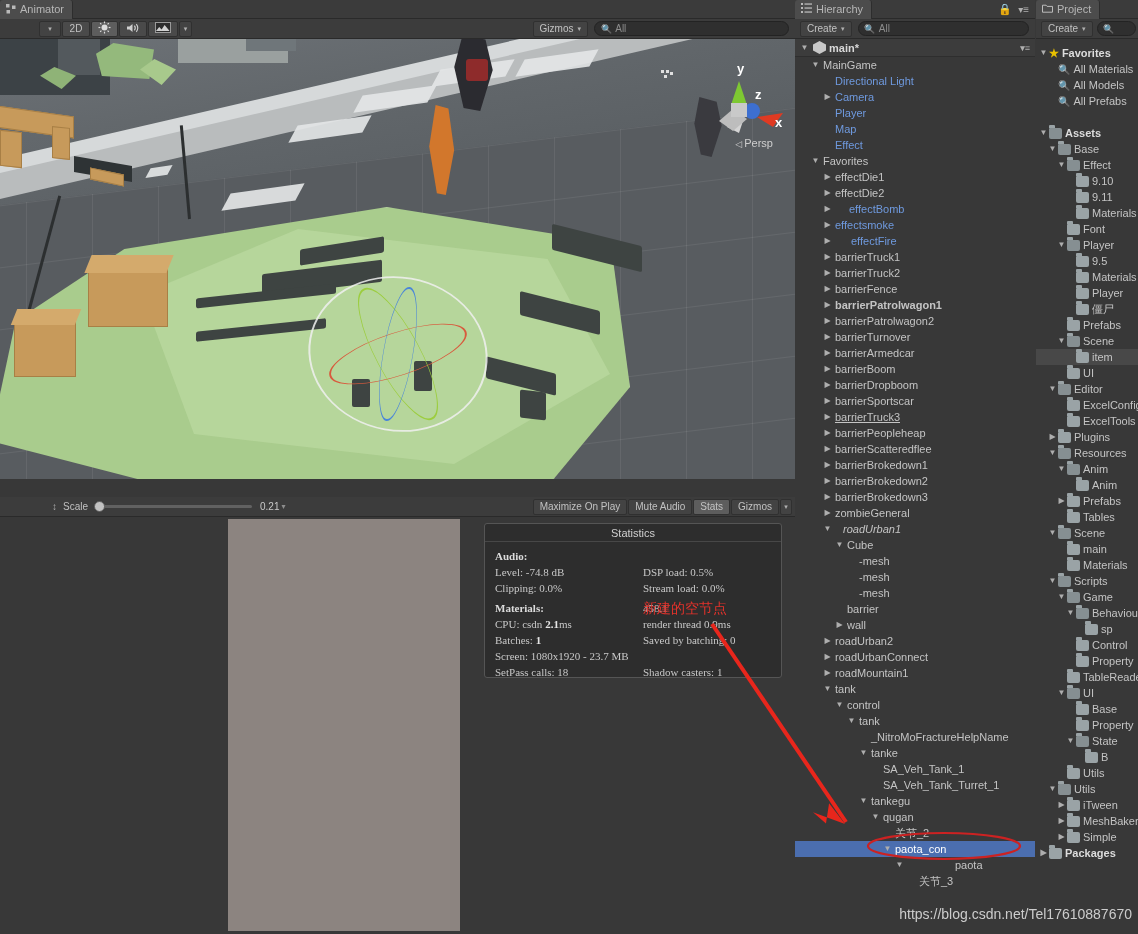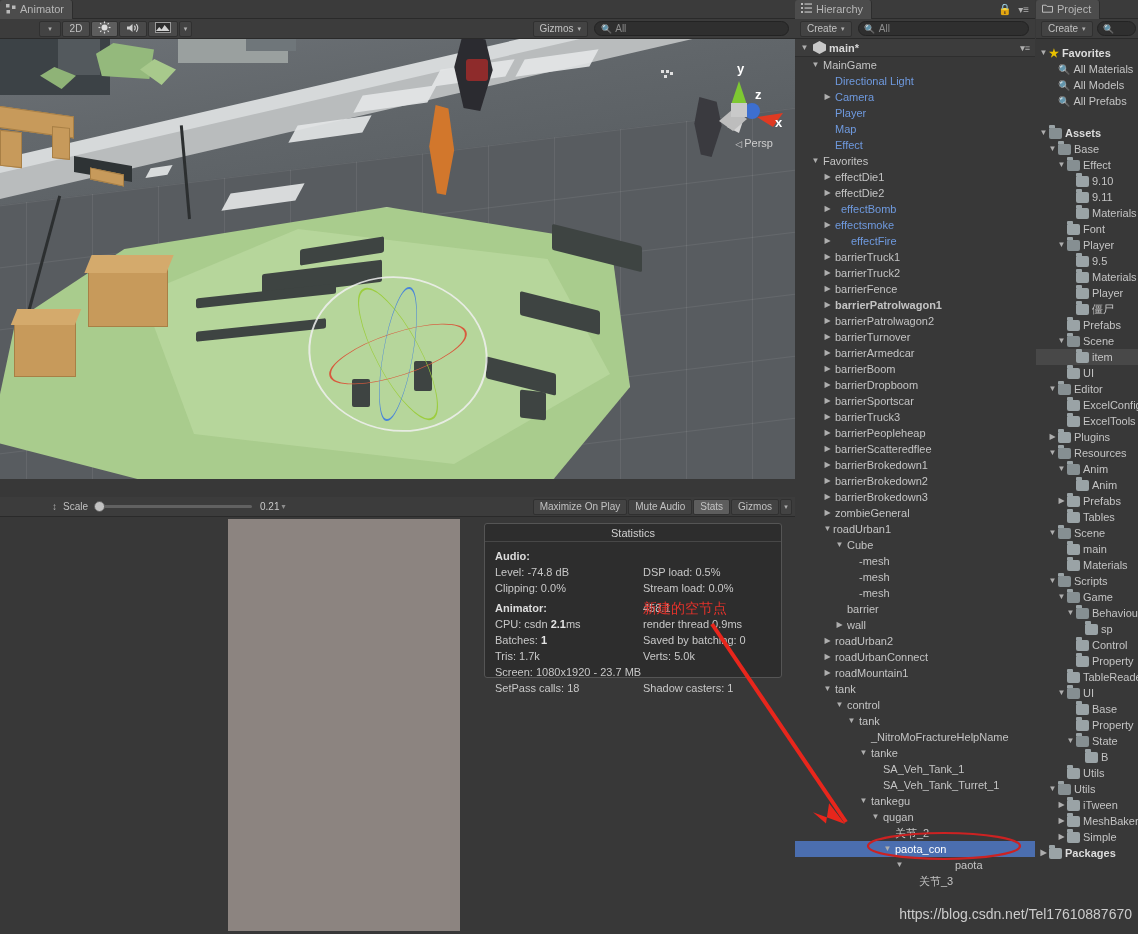--- a/index.html
+++ b/index.html
@@ -136,21 +136,21 @@
 
   #stats {
     position:absolute; left:484px; top:523px; width:298px; height:155px;
     background:#2d2d2d; border:1px solid #555; border-radius:3px;
     color:#c8c8c8; font-size:11px;
   }
   #stats .st-title {
     text-align:center; padding:3px 0 2px; font-size:11px; color:#cfcfcf;
     border-bottom:1px solid #474747;
   }
-  #stats .st-body { padding:6px 10px; line-height:16px; }
+  #stats .st-body { padding:6px 10px; line-height:16px;font-family:Liberation Serif, serif; }
   .st-h { font-weight:bold; color:#dcdcdc; }
   .st-row { display:flex; }
   .st-col1 { width:148px; }
   .b { font-weight:bold; color:#e4e4e4; }
 
   
   #hier-panel { left:795px; top:0; width:240px; height:934px; background:#383838; }
   #hier-tree {
     position:absolute; left:0; top:57px; width:240px; height:877px;
     overflow:hidden;
@@ -425,34 +425,30 @@
     <div class="st-h">Audio:</div>
     <div class="st-row">
       <span class="st-col1">Level: -74.8 dB</span>
       <span>DSP load: 0.5%</span>
     </div>
     <div class="st-row">
       <span class="st-col1">Clipping: 0.0%</span>
       <span>Stream load: 0.0%</span>
     </div>
     <div class="st-row" style="margin-top:4px;">
-      <span class="st-h st-col1">Animator:</span>
+      <span class="st-h st-col1">Materials:</span>
       <span>458.1</span>
     </div>
     <div class="st-row">
       <span class="st-col1"><span>CPU: csdn</span> <span class="b">2.1</span><span>ms</span></span>
       <span>render thread 0.9ms</span>
     </div>
     <div class="st-row">
       <span class="st-col1"><span>Batches:</span> <span class="b">1</span></span>
       <span>Saved by batching: 0</span>
-    </div>
-    <div class="st-row">
-      <span class="st-col1">Tris: 1.7k</span>
-      <span>Verts: 5.0k</span>
     </div>
     <div class="st-row">
       <span>Screen: 1080x1920 - 23.7 MB</span>
     </div>
     <div class="st-row">
       <span class="st-col1">SetPass calls: 18</span>
       <span>Shadow casters: 1</span>
     </div>
   </div>
 </div>
@@ -529,21 +525,21 @@
         <div class="row">
           <span class="arrow" style="margin-left: 27px;">▶</span>
           <span style="margin-left: 2px;">effectDie1</span>
         </div>
         <div class="row">
           <span class="arrow" style="margin-left: 27px;">▶</span>
           <span style="margin-left: 2px;">effectDie2</span>
         </div>
         <div class="row prefab">
           <span class="arrow" style="margin-left: 27px;">▶</span>
-          <span style="margin-left: 8px;">effectBomb</span>
+          <span style="margin-left: 16px;">effectBomb</span>
         </div>
         <div class="row prefab">
           <span class="arrow" style="margin-left: 27px;">▶</span>
           <span style="margin-left: 2px;">effectsmoke</span>
         </div>
         <div class="row prefab">
           <span class="arrow" style="margin-left: 27px;">▶</span>
           <span style="margin-left: 18px;">effectFire</span>
         </div>
         <div class="row">
@@ -581,21 +577,21 @@
         <div class="row">
           <span class="arrow" style="margin-left: 27px;">▶</span>
           <span style="margin-left: 2px;">barrierDropboom</span>
         </div>
         <div class="row">
           <span class="arrow" style="margin-left: 27px;">▶</span>
           <span style="margin-left: 2px;">barrierSportscar</span>
         </div>
         <div class="row">
           <span class="arrow" style="margin-left: 27px;">▶</span>
-          <span style="margin-left: 2px;">barrierTruck3</span>
+          <span style="margin-left: 2px; text-decoration: underline;">barrierTruck3</span>
         </div>
         <div class="row">
           <span class="arrow" style="margin-left: 27px;">▶</span>
           <span style="margin-left: 2px;">barrierPeopleheap</span>
         </div>
         <div class="row">
           <span class="arrow" style="margin-left: 27px;">▶</span>
           <span style="margin-left: 2px;">barrierScatteredflee</span>
         </div>
         <div class="row">
@@ -609,21 +605,21 @@
         <div class="row">
           <span class="arrow" style="margin-left: 27px;">▶</span>
           <span style="margin-left: 2px;">barrierBrokedown3</span>
         </div>
         <div class="row">
           <span class="arrow" style="margin-left: 27px;">▶</span>
           <span style="margin-left: 2px;">zombieGeneral</span>
         </div>
         <div class="row">
           <span class="arrow" style="margin-left: 27px;">▼</span>
-          <span style="margin-left: 0;">roadUrban1</span>
+          <span style="margin-left: 10px; font-style: italic;">roadUrban1</span>
         </div>
         <div class="row">
           <span class="arrow" style="margin-left: 39px;">▼</span>
           <span style="margin-left: 2px;">Cube</span>
         </div>
         <div class="row">
           <span class="arrow none" style="margin-left: 51px;">&nbsp;</span>
           <span style="margin-left: 2px;">-mesh</span>
         </div>
         <div class="row">

